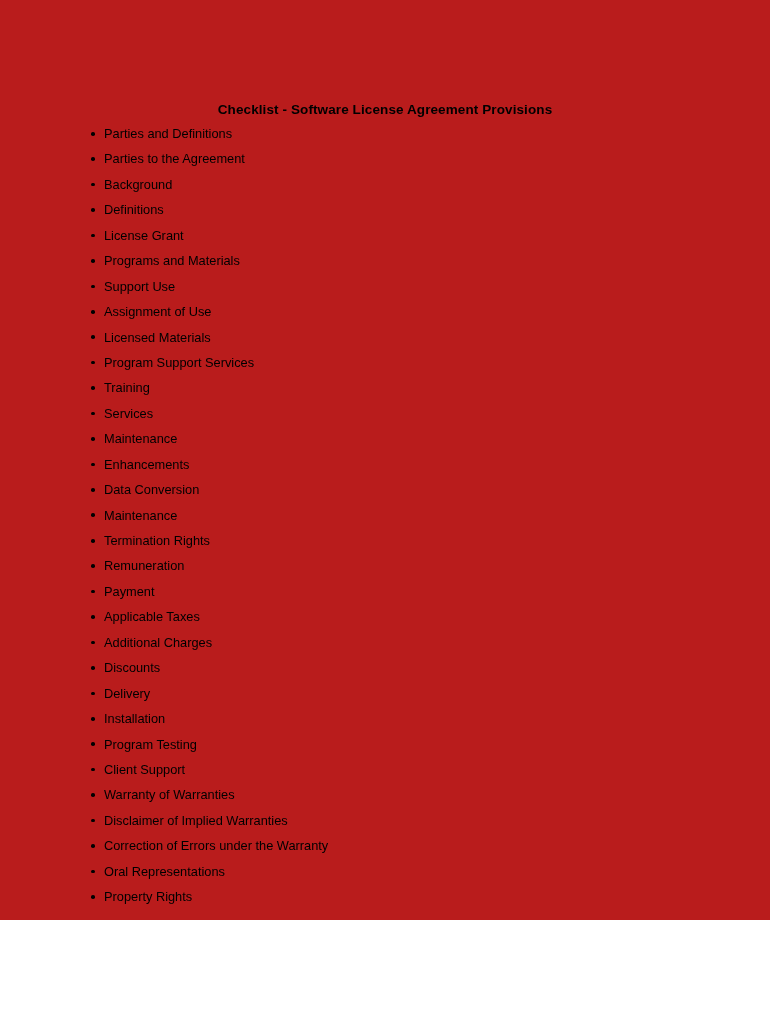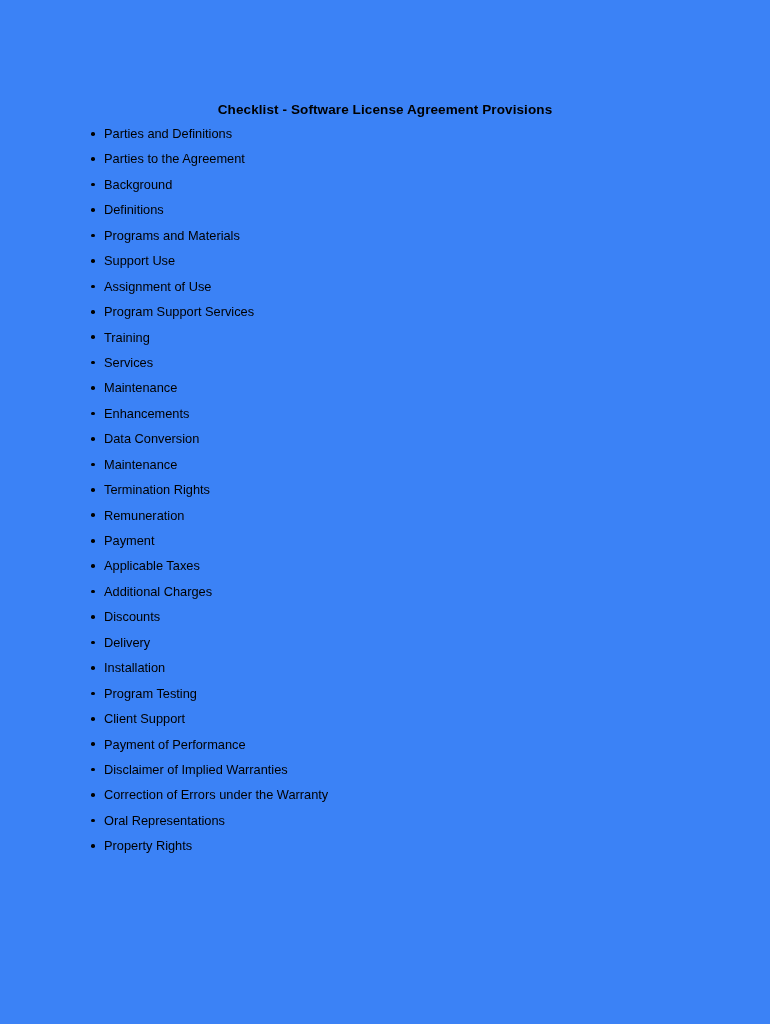--- a/index.html
+++ b/index.html
@@ -10,22 +10,22 @@
   body {
     width: 770px;
     height: 1024px;
     font-family: "Liberation Sans", sans-serif;
     color: #000000;
     -webkit-font-smoothing: antialiased;
   }
   .page {
     position: relative;
     width: 770px;
-    height: 1024px;
-    background: #3b82f6;
+    height: 920px;
+    background: #b91c1c;
     overflow: hidden;
   }
   .doc-title {
     position: absolute;
     top: 93px;
     left: 0;
     width: 770px;
     text-align: center;
     font-size: 13.5px;
     font-weight: bold;
@@ -72,40 +72,42 @@
 
 <div class="page">
 
   <h1 class="doc-title">Checklist - Software License Agreement Provisions</h1>
 
   <ul class="checklist">
       <li class="checklist-item"><span class="bullet-icon"></span><span class="item-label">Parties and Definitions</span></li>
       <li class="checklist-item"><span class="bullet-icon"></span><span class="item-label">Parties to the Agreement</span></li>
       <li class="checklist-item"><span class="bullet-icon"></span><span class="item-label">Background</span></li>
       <li class="checklist-item"><span class="bullet-icon"></span><span class="item-label">Definitions</span></li>
+      <li class="checklist-item"><span class="bullet-icon"></span><span class="item-label">License Grant</span></li>
       <li class="checklist-item"><span class="bullet-icon"></span><span class="item-label">Programs and Materials</span></li>
       <li class="checklist-item"><span class="bullet-icon"></span><span class="item-label">Support Use</span></li>
       <li class="checklist-item"><span class="bullet-icon"></span><span class="item-label">Assignment of Use</span></li>
+      <li class="checklist-item"><span class="bullet-icon"></span><span class="item-label">Licensed Materials</span></li>
       <li class="checklist-item"><span class="bullet-icon"></span><span class="item-label">Program Support Services</span></li>
       <li class="checklist-item"><span class="bullet-icon"></span><span class="item-label">Training</span></li>
       <li class="checklist-item"><span class="bullet-icon"></span><span class="item-label">Services</span></li>
       <li class="checklist-item"><span class="bullet-icon"></span><span class="item-label">Maintenance</span></li>
       <li class="checklist-item"><span class="bullet-icon"></span><span class="item-label">Enhancements</span></li>
       <li class="checklist-item"><span class="bullet-icon"></span><span class="item-label">Data Conversion</span></li>
       <li class="checklist-item"><span class="bullet-icon"></span><span class="item-label">Maintenance</span></li>
       <li class="checklist-item"><span class="bullet-icon"></span><span class="item-label">Termination Rights</span></li>
       <li class="checklist-item"><span class="bullet-icon"></span><span class="item-label">Remuneration</span></li>
       <li class="checklist-item"><span class="bullet-icon"></span><span class="item-label">Payment</span></li>
       <li class="checklist-item"><span class="bullet-icon"></span><span class="item-label">Applicable Taxes</span></li>
       <li class="checklist-item"><span class="bullet-icon"></span><span class="item-label">Additional Charges</span></li>
       <li class="checklist-item"><span class="bullet-icon"></span><span class="item-label">Discounts</span></li>
       <li class="checklist-item"><span class="bullet-icon"></span><span class="item-label">Delivery</span></li>
       <li class="checklist-item"><span class="bullet-icon"></span><span class="item-label">Installation</span></li>
       <li class="checklist-item"><span class="bullet-icon"></span><span class="item-label">Program Testing</span></li>
       <li class="checklist-item"><span class="bullet-icon"></span><span class="item-label">Client Support</span></li>
-      <li class="checklist-item"><span class="bullet-icon"></span><span class="item-label">Payment of Performance</span></li>
+      <li class="checklist-item"><span class="bullet-icon"></span><span class="item-label">Warranty of Warranties</span></li>
       <li class="checklist-item"><span class="bullet-icon"></span><span class="item-label">Disclaimer of Implied Warranties</span></li>
       <li class="checklist-item"><span class="bullet-icon"></span><span class="item-label">Correction of Errors under the Warranty</span></li>
       <li class="checklist-item"><span class="bullet-icon"></span><span class="item-label">Oral Representations</span></li>
       <li class="checklist-item"><span class="bullet-icon"></span><span class="item-label">Property Rights</span></li>
     </ul>
 
 </div>
 
 </body></html>

